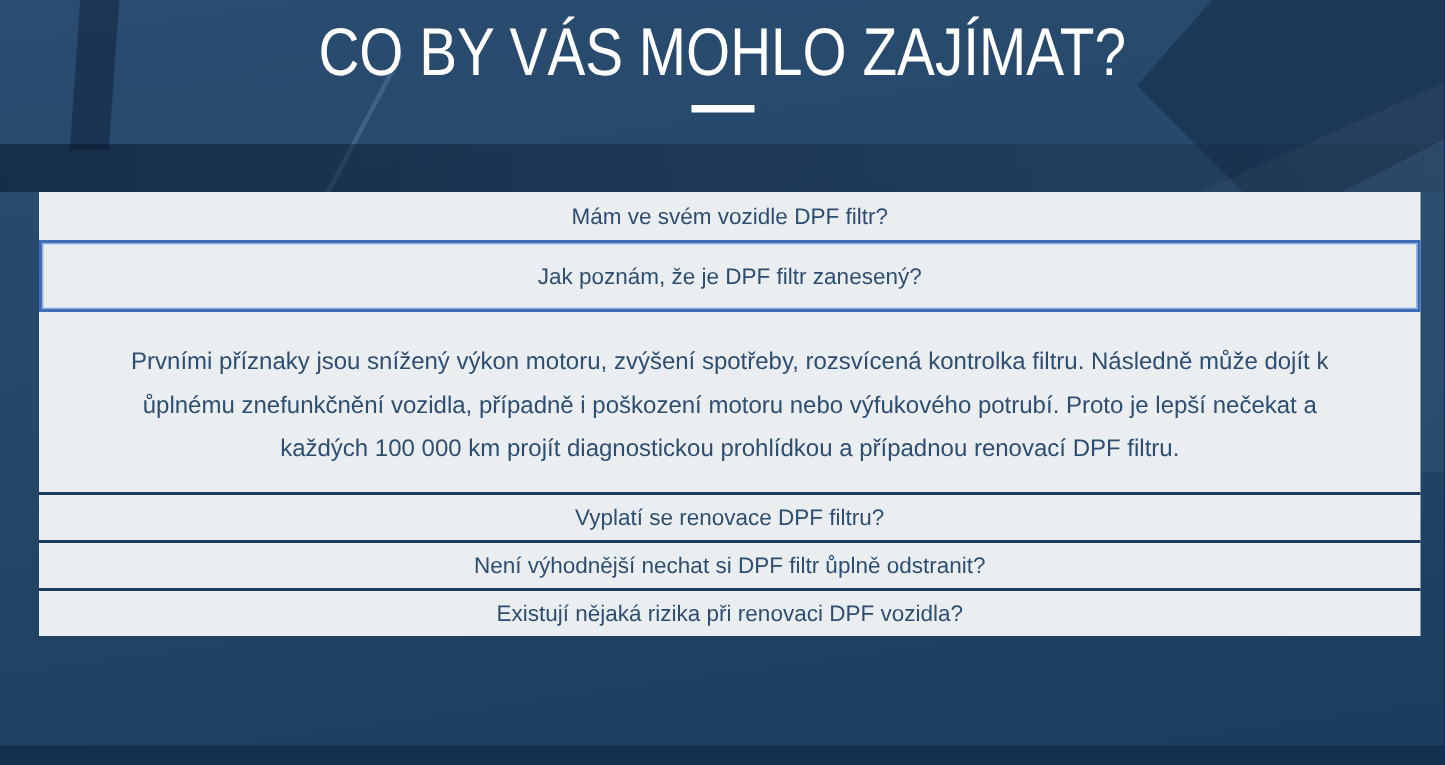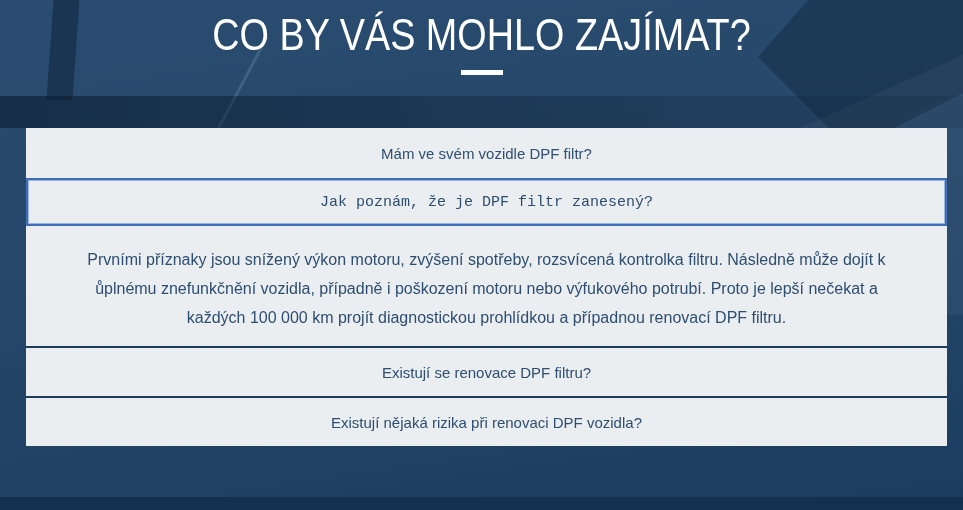--- a/index.html
+++ b/index.html
@@ -67,35 +67,34 @@
   }
   
   .accordion {
     position: absolute;
     top: 128px; left: 26px;
     width: 921px;
     z-index: 2;
   }
   .acc-item {
     background: #ebeef0;
-    height: 50px;
+    height: 32px;
     display: flex;
     align-items: center;
     justify-content: center;
     cursor: pointer;
   }
   .acc-item .q-label {
     color: #2d4e71;
     font-size: 15px;
   }
   .acc-item.active {
     height: 48px;
     border: 2px solid #3f6db6;
     box-shadow: inset 0 0 0 1px #9ab4dd;
-    font-family: Liberation Mono, monospace;
   }
   .acc-panel {
     background: #ebeef0;
     height: 120px;
     padding: 19px 55px 0 55px;
     text-align: center;
     color: #2d4e71;
     font-size: 16px;
     line-height: 29px;
   }
@@ -126,23 +125,26 @@
       <span class="q-label">Mám ve svém vozidle DPF filtr?</span>
     </div>
 
     <div class="acc-item active">
       <span class="q-label">Jak poznám, že je DPF filtr zanesený?</span>
     </div>
 
     <div class="acc-panel">Prvními příznaky jsou snížený výkon motoru, zvýšení spotřeby, rozsvícená kontrolka filtru. Následně může dojít k ůplnému znefunkčnění vozidla, případně i poškození motoru nebo výfukového potrubí. Proto je lepší nečekat a každých 100 000 km projít diagnostickou prohlídkou a případnou renovací DPF filtru.</div>
 
     <div class="acc-item separated">
-      <span class="q-label">Existují se renovace DPF filtru?</span>
+      <span class="q-label">Vyplatí se renovace DPF filtru?</span>
     </div>
 
+    <div class="acc-item separated">
+      <span class="q-label">Není výhodnější nechat si DPF filtr ůplně odstranit?</span>
+    </div>
 
     <div class="acc-item separated">
       <span class="q-label">Existují nějaká rizika při renovaci DPF vozidla?</span>
     </div>
 
   </div>
 
 </div>
 
 </body></html>

